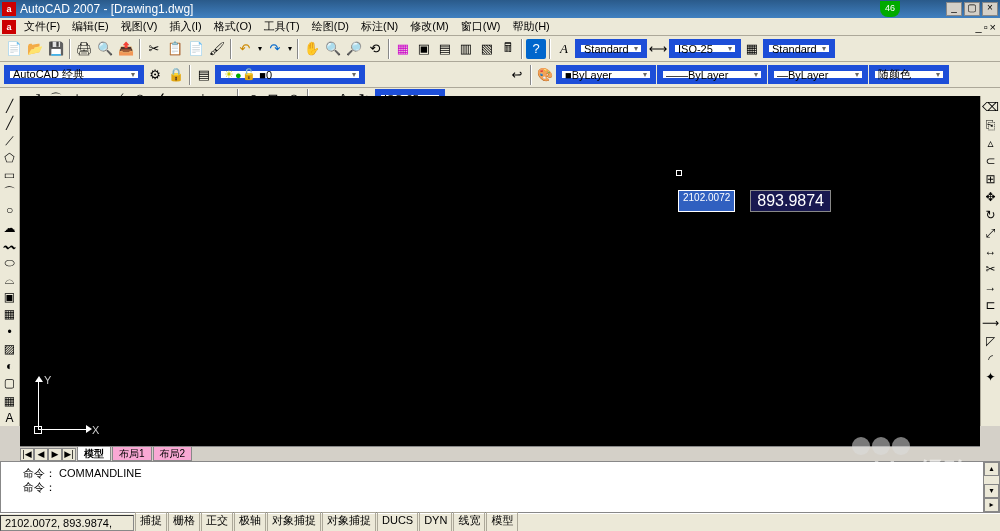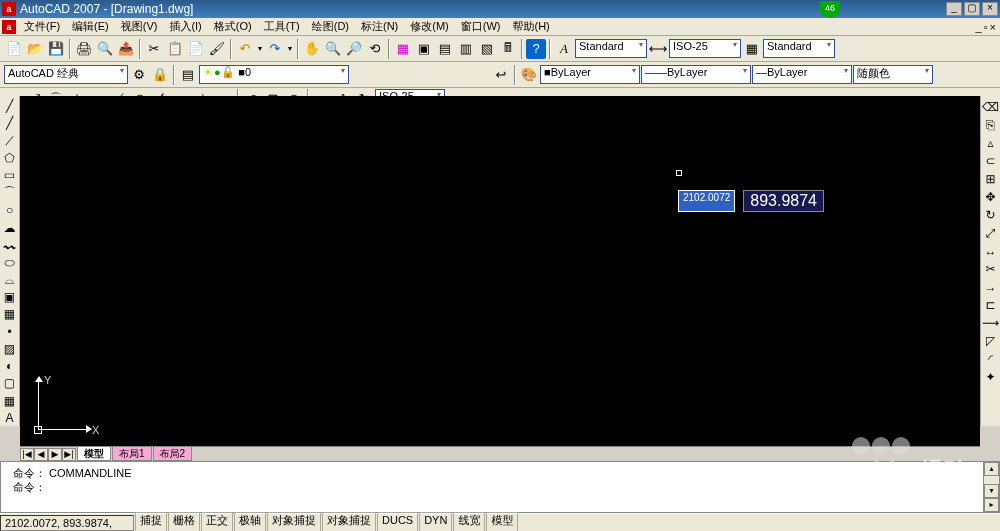--- a/index.html
+++ b/index.html
@@ -1,51 +1,51 @@
 <!DOCTYPE html>
 <html><head>
 <meta charset="utf-8">
 <style>
 *{margin:0;padding:0;box-sizing:border-box;font-family:"Microsoft YaHei",SimSun,Arial,sans-serif;font-size:11px}
 body{background:#d4d0c8;width:1000px;height:531px;overflow:hidden;position:relative}
 .titlebar{height:18px;background:linear-gradient(#2a5a8a,#4080c0);color:#fff;display:flex;align-items:center;padding:0 2px}
 .titlebar .icon{width:14px;height:14px;background:#c00;margin-right:4px;display:flex;align-items:center;justify-content:center;font-size:9px;color:#fff;font-weight:bold}
 .titlebar .title{flex:1;font-size:12px}
-.titlebar .badge{width:20px;height:16px;background:#0a0;border-radius:0 0 8px 8px;color:#fff;text-align:center;font-size:9px;line-height:14px;margin-right:104px}
+.titlebar .badge{width:20px;height:16px;background:#0a0;border-radius:0 0 8px 8px;color:#fff;text-align:center;font-size:9px;line-height:14px;margin-right:44px}
 .titlebar .winbtn{width:16px;height:14px;background:#d4d0c8;border:1px solid #888;margin-left:2px;text-align:center;line-height:10px;font-size:10px;color:#000;cursor:pointer}
 .menubar{height:18px;background:#ece9d8;display:flex;align-items:center;padding-left:18px;border-bottom:1px solid #aca899}
 .menubar .appicon{position:absolute;left:2px;width:14px;height:14px;background:#c00;color:#fff;font-size:9px;text-align:center;line-height:14px;font-weight:bold}
 .menubar .mitem{padding:0 6px;cursor:pointer}
 .toolbar{height:26px;background:#ece9d8;display:flex;align-items:center;padding:0 4px;border-bottom:1px solid #aca899;gap:1px}
 .tbtn{width:20px;height:20px;border:1px solid transparent;display:flex;align-items:center;justify-content:center;cursor:pointer;font-size:13px}
 .tsep{width:2px;height:20px;border-left:1px solid #888;border-right:1px solid #fff;margin:0 2px}
 .tdrop{width:8px;height:20px;display:flex;align-items:center;justify-content:center;font-size:8px;cursor:pointer}
-.tcombo,.ttext{height:19px;border:1px solid #1d4ed8;background:#fff;padding:0 3px;display:flex;align-items:flex-start}
+.tcombo,.ttext{height:19px;border:6px solid #1d4ed8;background:#fff;padding:0 3px;display:flex;align-items:center}
 .tcombo .arrow{margin-left:auto;font-size:8px;color:#666}
 .leftbar{position:absolute;left:0;top:96px;width:20px;background:#ece9d8;border-right:1px solid #aca899;display:flex;flex-direction:column;align-items:center;padding-top:2px;gap:1px}
 .rightbar{position:absolute;right:0;top:96px;width:20px;background:#ece9d8;border-left:1px solid #aca899;display:flex;flex-direction:column;align-items:center;padding-top:2px;gap:1px}
 .sbtn{width:17px;height:17px;display:flex;align-items:center;justify-content:center;cursor:pointer;font-size:12px}
 .drawing{position:absolute;left:20px;right:20px;top:96px;bottom:85px;background:#000}
 .ucs{position:absolute;left:10px;bottom:10px;color:#fff;font-family:monospace}
 .ucs .yaxis{position:absolute;left:8px;bottom:6px;width:1px;height:50px;background:#fff}
 .ucs .xaxis{position:absolute;left:8px;bottom:6px;width:50px;height:1px;background:#fff}
 .ucs .arrow-y{position:absolute;left:5px;bottom:54px;width:0;height:0;border-left:4px solid transparent;border-right:4px solid transparent;border-bottom:6px solid #fff}
 .ucs .arrow-x{position:absolute;left:56px;bottom:3px;width:0;height:0;border-top:4px solid transparent;border-bottom:4px solid transparent;border-left:6px solid #fff}
 .ucs .ylab{position:absolute;left:14px;bottom:50px;color:#ccc;font-size:11px}
 .ucs .xlab{position:absolute;left:62px;bottom:0px;color:#ccc;font-size:11px}
 .ucs .box{position:absolute;left:4px;bottom:2px;width:8px;height:8px;border:1px solid #fff}
 .cursor-box{position:absolute;left:656px;top:74px;width:6px;height:6px;border:1px solid #fff}
-.dyninput{position:absolute;left:658px;top:94px;display:flex;gap:8px}
+.dyninput{position:absolute;left:658px;top:94px;display:flex;gap:15px}
 .dyninput .di1{background:#3060c0;color:#fff;border:1px solid #fff;padding:1px 4px;font-size:10px}
 .dyninput .di2{background:#181850;color:#fff;border:1px solid #888;padding:1px 6px;font-size:16px}
 .tabstrip{position:absolute;left:20px;right:20px;bottom:70px;height:15px;background:#d4d0c8;display:flex;align-items:center;border-top:1px solid #888}
 .tabnav{width:14px;height:13px;border:1px solid #888;background:#ece9d8;text-align:center;font-size:9px;line-height:11px;cursor:pointer}
 .tab{height:14px;padding:0 6px;background:#f9a8d4;border:1px solid #888;border-top:none;font-size:10px;line-height:13px;cursor:pointer;margin-left:1px}
 .tab.active{background:#fff;font-weight:bold}
-.cmdarea{position:absolute;left:0;right:0;bottom:18px;height:52px;background:#fff;border:1px solid #888;padding:4px 12px;font-family:"SimSun",monospace;font-size:12px;line-height:14px;overflow:hidden}
+.cmdarea{position:absolute;left:0;right:0;bottom:18px;height:52px;background:#fff;border:1px solid #888;padding:4px 22px;font-family:"SimSun",monospace;font-size:12px;line-height:14px;overflow:hidden}
 .cmdarea .cmdscroll{position:absolute;right:0;top:0;bottom:0;width:16px;background:#ece9d8;border-left:1px solid #888}
 .cmdarea .cmdscroll .sbtn2{height:14px;border:1px solid #888;text-align:center;font-size:8px;line-height:12px}
 .statusbar{position:absolute;left:0;right:0;bottom:0;height:18px;background:#ece9d8;display:flex;align-items:center;border-top:1px solid #fff}
 .statusbar .coord{width:134px;padding:0 4px;border:1px inset #888;height:16px;line-height:14px;font-size:11px}
 .statusbar .sbtn3{padding:0 4px;height:22px;border:1px solid #aca899;line-height:14px;font-size:11px;cursor:pointer;margin-left:1px}
 .watermark{position:absolute;right:30px;bottom:30px;pointer-events:none;opacity:.55;text-align:right}
 .watermark .paws{display:flex;gap:2px;justify-content:flex-end;margin-right:60px}
 .watermark .paw{width:18px;height:18px;background:#ddd;border-radius:50%}
 .watermark .txt1{color:#fff;font-size:24px;font-weight:bold;letter-spacing:1px}
 .watermark .txt2{color:#fff;font-size:14px;letter-spacing:1px;margin-top:-2px}
@@ -126,21 +126,21 @@
       <span class="arrow">▾</span>
     </div>
   <div class="tbtn">▦</div>
   <div class="tcombo" style="width:72px">
       <span>Standard</span>
       <span class="arrow">▾</span>
     </div>
 </div>
 
 <div class="toolbar">
-  <div class="tcombo" style="width:124px">
+  <div class="tcombo" style="width:140px">
       <span>AutoCAD 经典</span>
       <span class="arrow">▾</span>
     </div>
   <div class="tbtn">⚙</div>
   <div class="tbtn">🔒</div>
   <div class="tsep"></div>
   <div class="tbtn">▤</div>
   <div class="tcombo" style="width:150px">
     <span style="color:#cc0">☀</span>
       <span style="color:#0a0;margin:0 1px">●</span>

